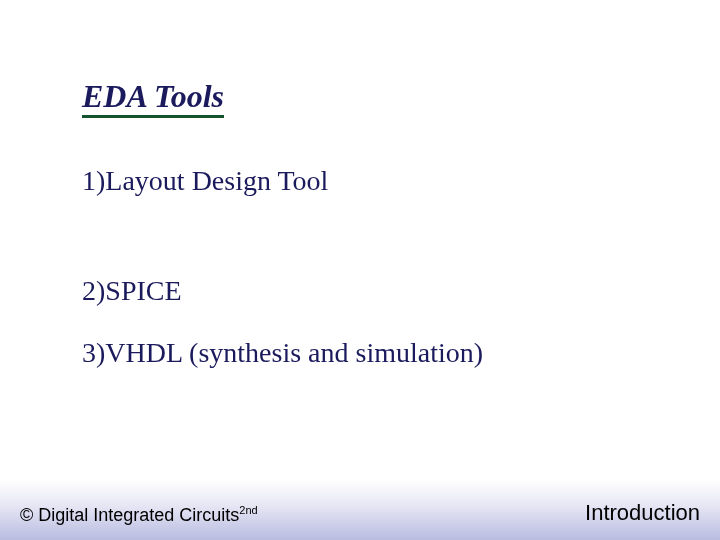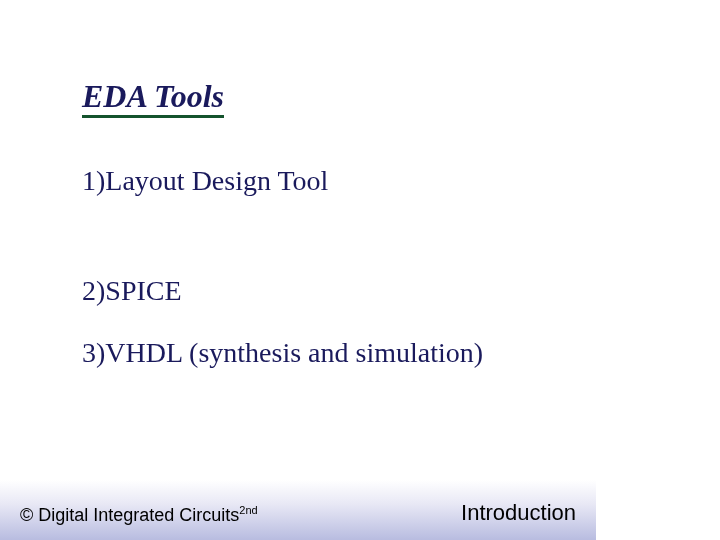--- a/index.html
+++ b/index.html
@@ -35,21 +35,21 @@
     color: #1a1a5c;
     font-weight: normal;
   }
   .item1 { top: 165px; }
   .item2 { top: 244px; margin-top: 31px; }
   .item3 { top: 337px; }
   .footer {
     position: absolute;
     left: 0;
     bottom: 0;
-    width: 596px;
+    width: 720px;
     height: 60px;
     background: linear-gradient(to bottom, #ffffff 0%, #e8e8f5 40%, #b8bce0 100%);
   }
   .footer-left {
     position: absolute;
     left: 20px;
     bottom: 14px;
     font-family: Arial, Helvetica, sans-serif;
     font-size: 18px;
     color: #000000;

